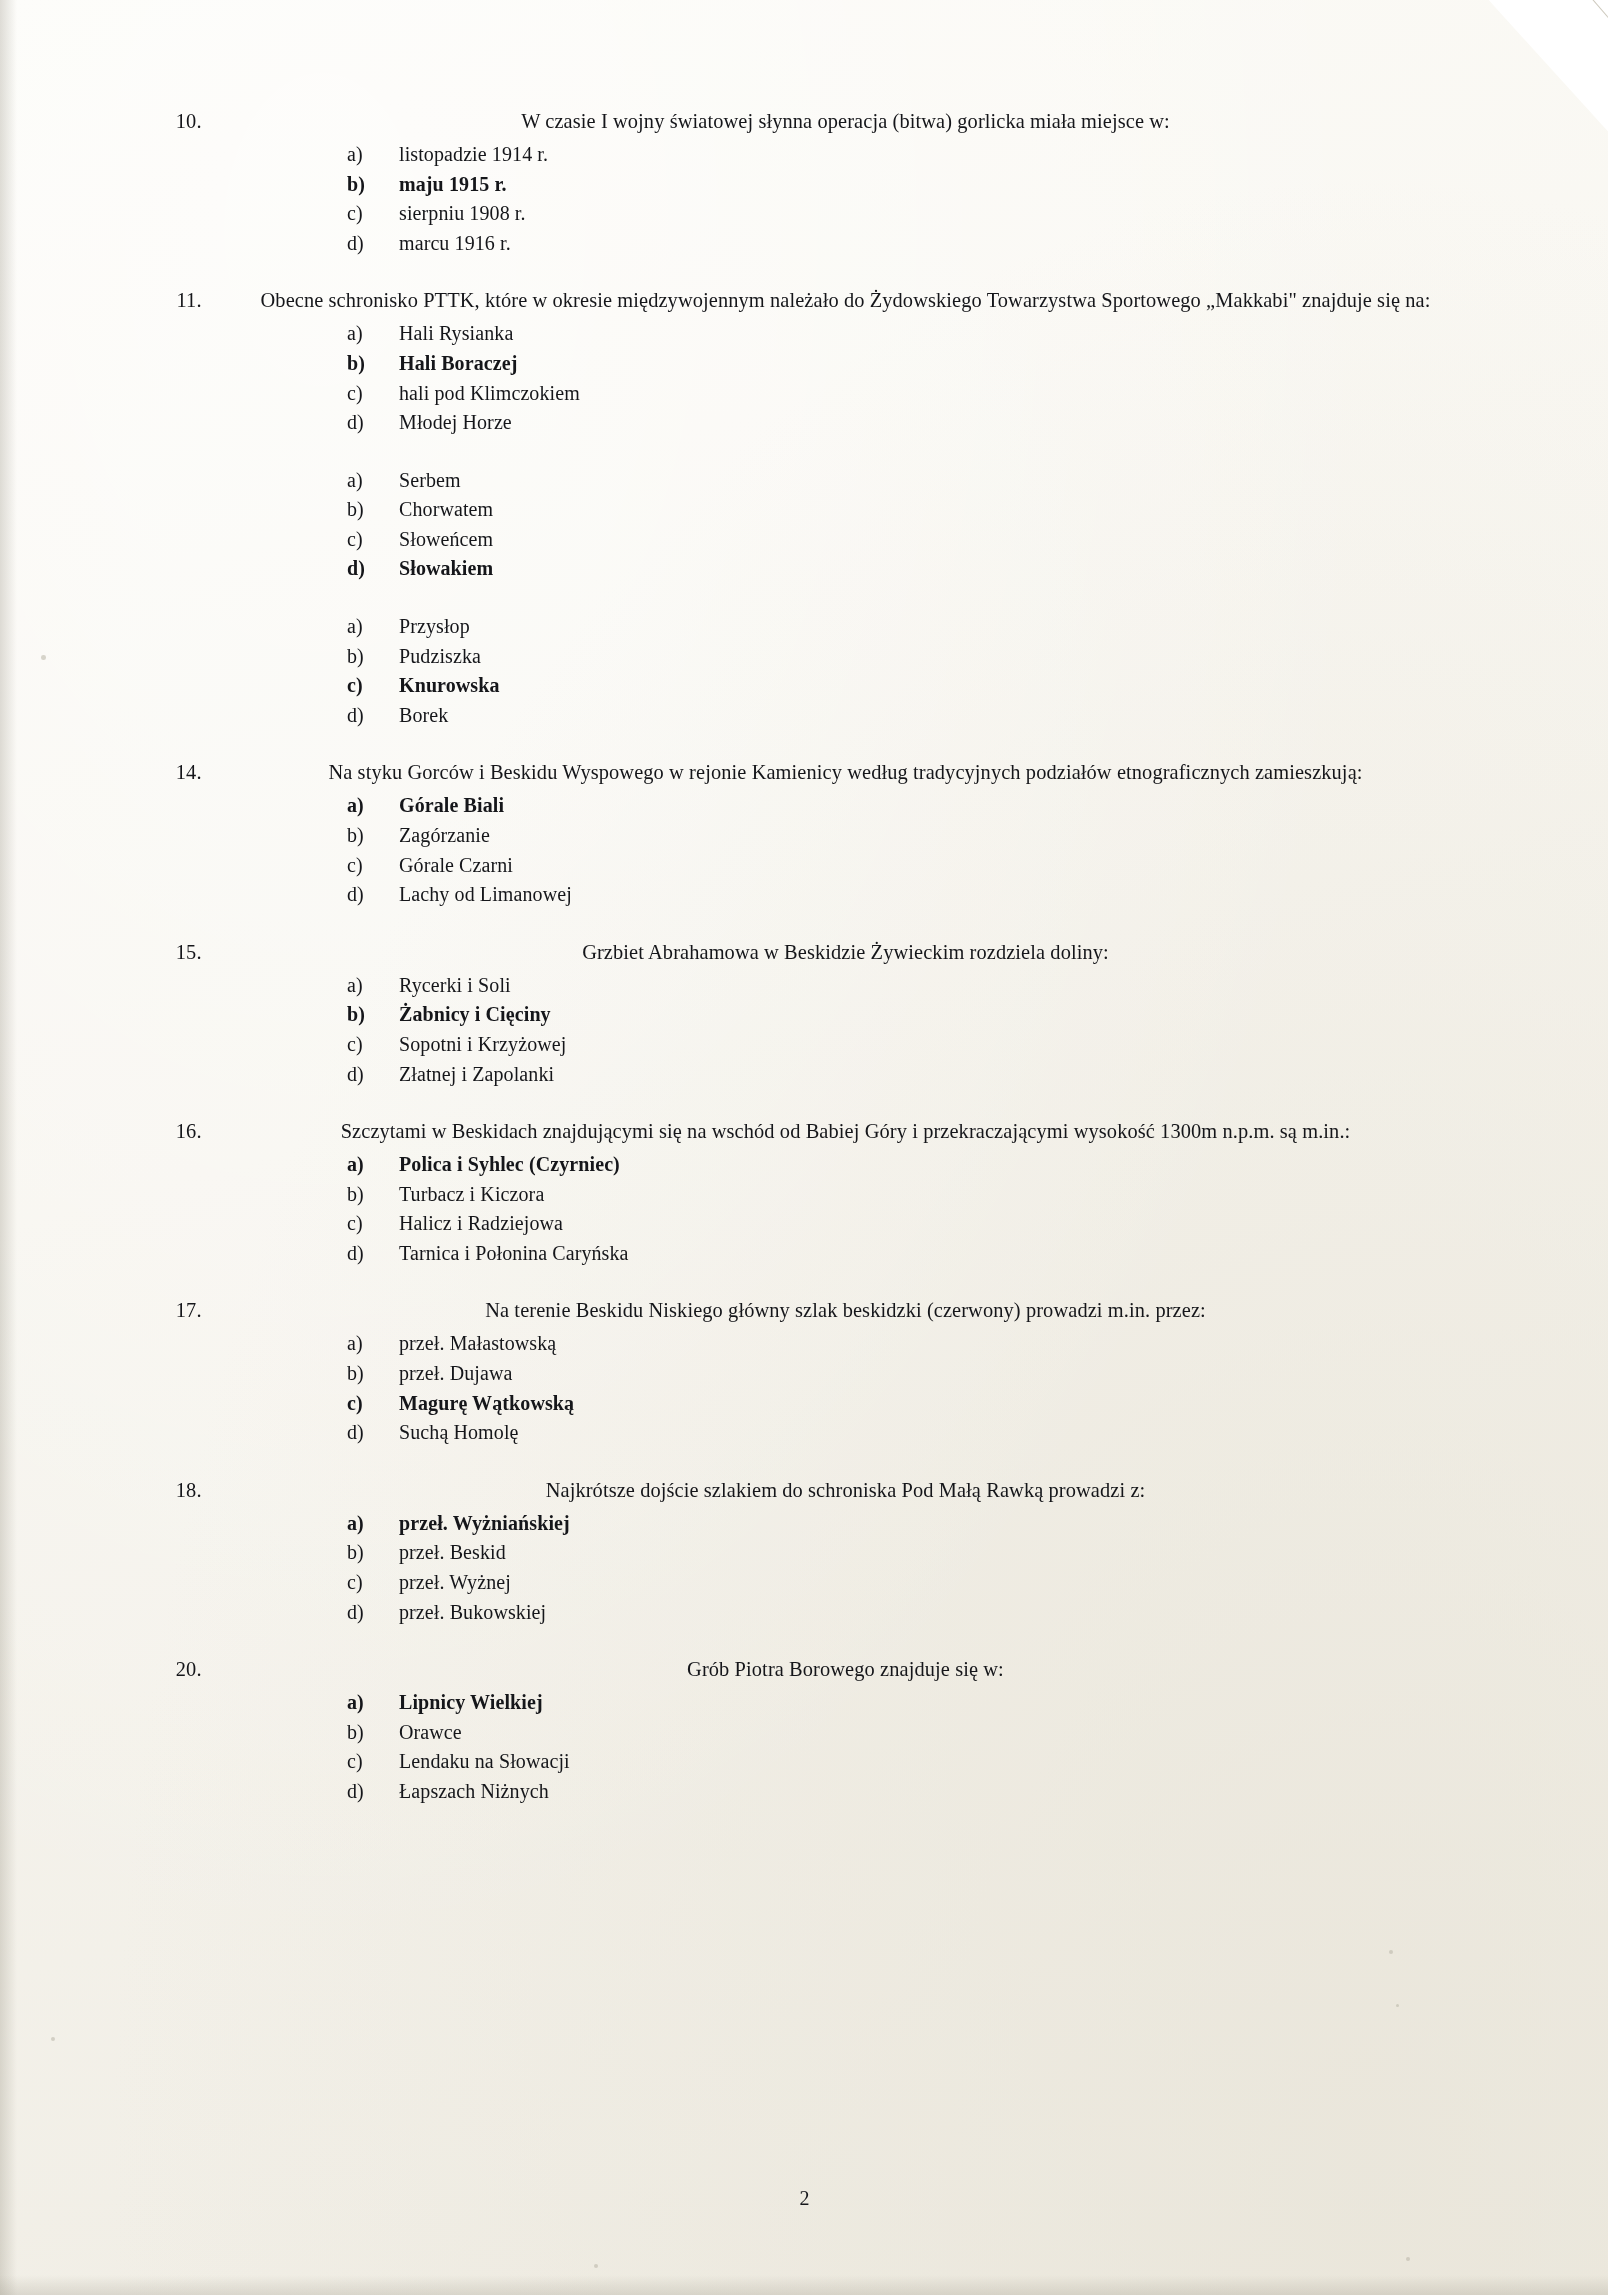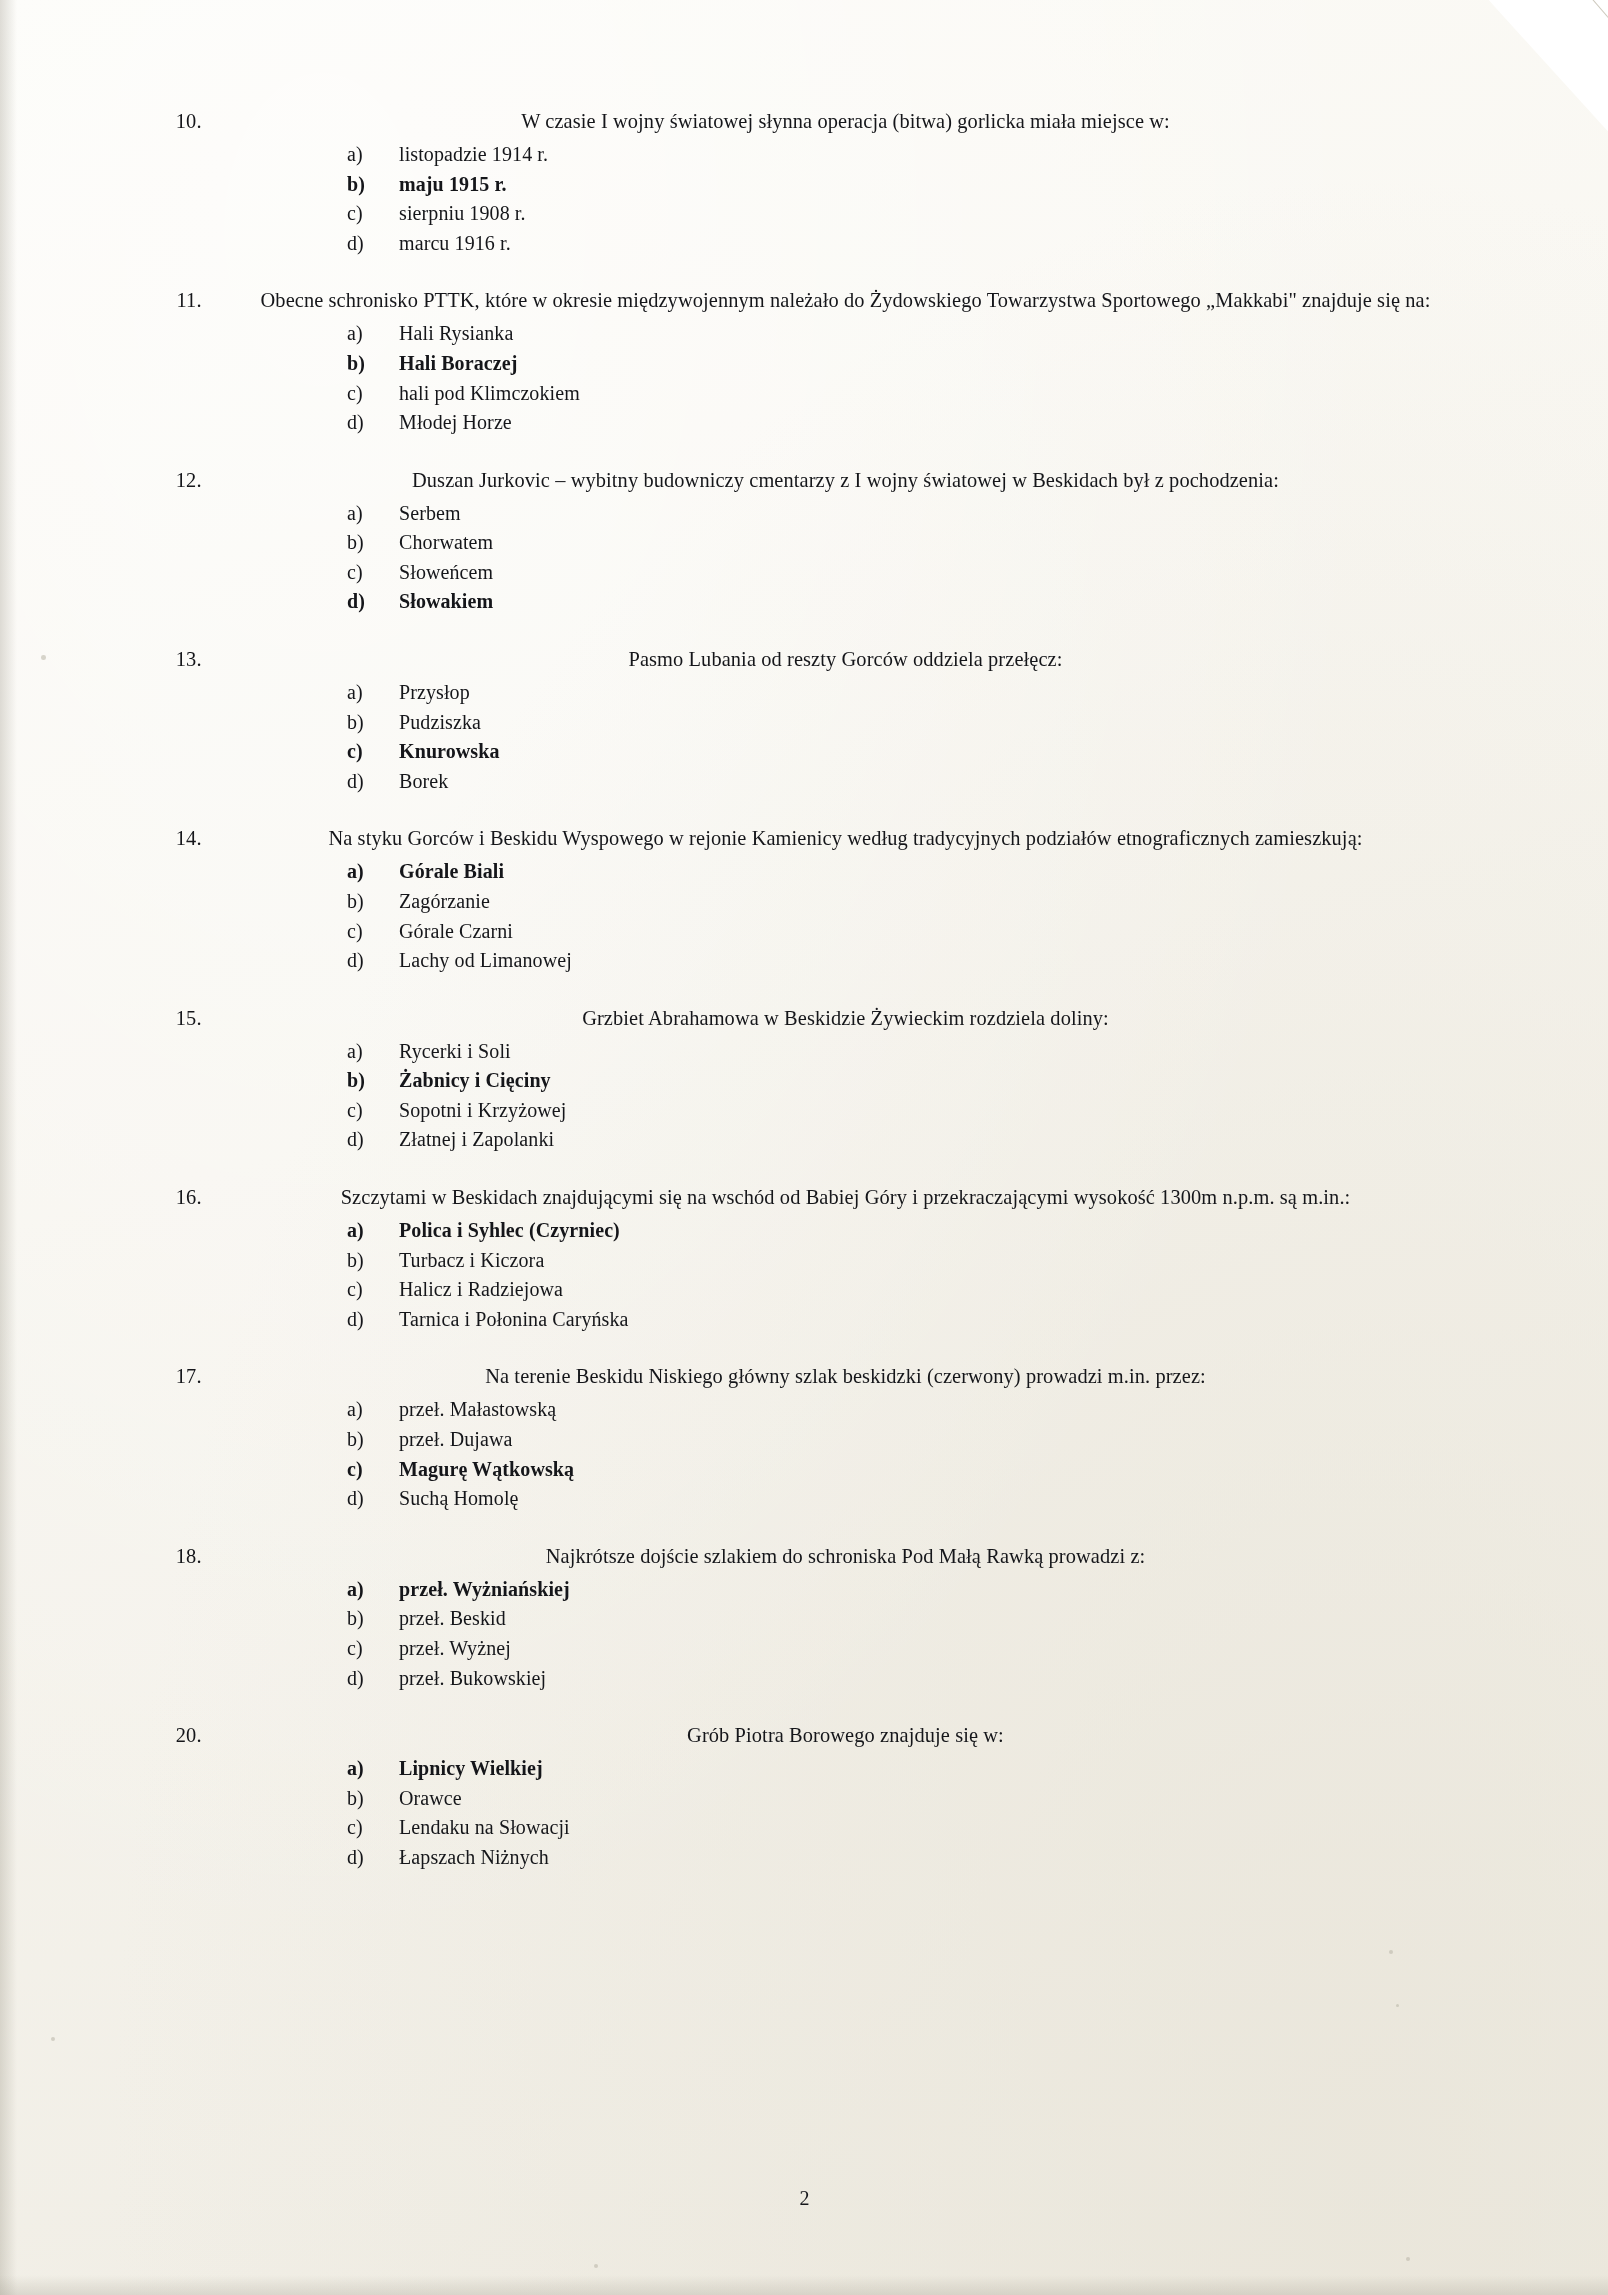--- a/index.html
+++ b/index.html
@@ -211,48 +211,40 @@
             <div class="a-key">c)</div>
             <div class="a-text">hali pod Klimczokiem</div>
           </div>
           <div class="answer">
             <div class="a-key">d)</div>
             <div class="a-text">Młodej Horze</div>
           </div>
         </div>
       </div>
       <div class="question">
-        <div class="q-head">
-          <div class="q-num">12.</div>
-          <div class="q-text">Duszan Jurkovic – wybitny budowniczy cmentarzy z I wojny światowej w Beskidach był z pochodzenia:</div>
-        </div>
         <div class="answers">
           <div class="answer">
             <div class="a-key">a)</div>
             <div class="a-text">Serbem</div>
           </div>
           <div class="answer">
             <div class="a-key">b)</div>
             <div class="a-text">Chorwatem</div>
           </div>
           <div class="answer">
             <div class="a-key">c)</div>
             <div class="a-text">Słoweńcem</div>
           </div>
           <div class="answer correct">
             <div class="a-key">d)</div>
             <div class="a-text">Słowakiem</div>
           </div>
         </div>
       </div>
       <div class="question">
-        <div class="q-head">
-          <div class="q-num">13.</div>
-          <div class="q-text">Pasmo Lubania od reszty Gorców oddziela przełęcz:</div>
-        </div>
         <div class="answers">
           <div class="answer">
             <div class="a-key">a)</div>
             <div class="a-text">Przysłop</div>
           </div>
           <div class="answer">
             <div class="a-key">b)</div>
             <div class="a-text">Pudziszka</div>
           </div>
           <div class="answer correct">

